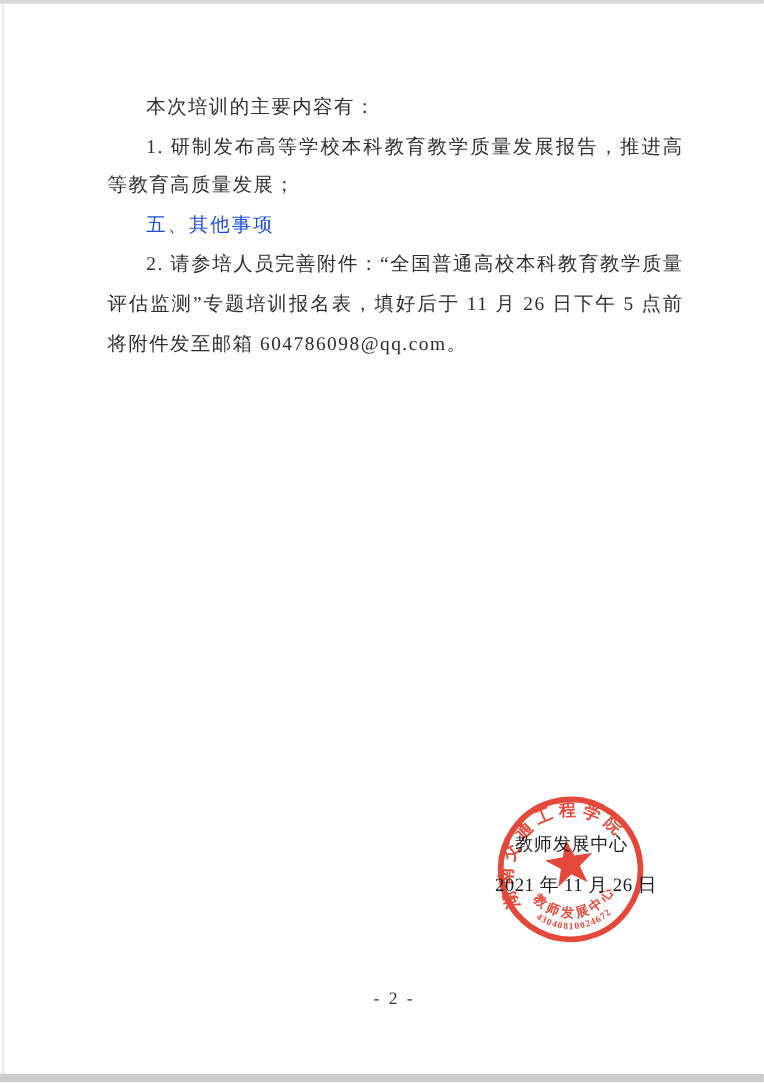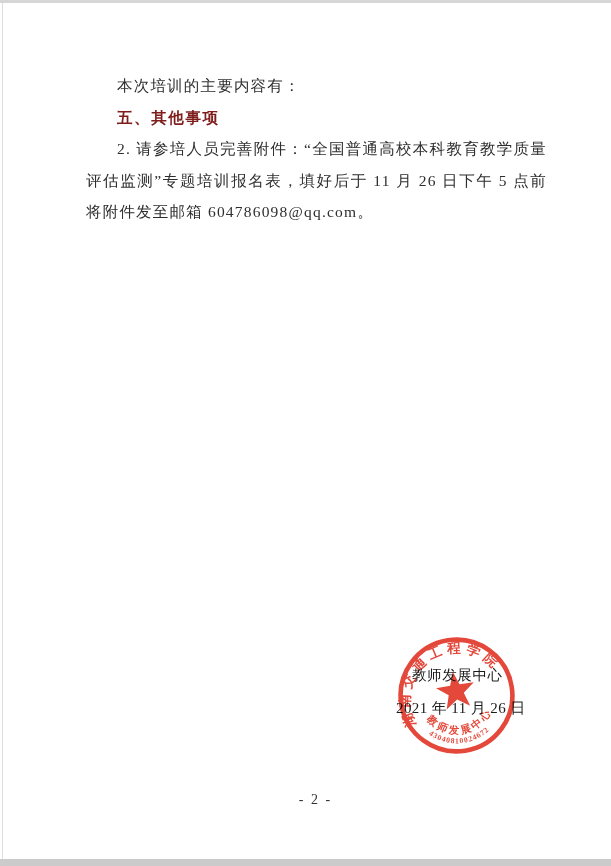--- a/index.html
+++ b/index.html
@@ -31,23 +31,23 @@
     top: 70px;
     color: #2e2e2e;
     font-size: 15.5px;
     line-height: 31.6px;
     letter-spacing: 1.2px;
     text-align: justify;
   }
   .content p { margin: 0; text-indent: 2em; }
   .content p.heading {
     font-family: "Liberation Sans", "DejaVu Sans", sans-serif;
-    font-weight: 700;
+    font-weight: 400;
     letter-spacing: 1.6px;
-    color: #7f1d1d;
+    color: #1d4ed8;
   }
 
   .sign-dept {
     position: absolute;
     left: 412px;
     top: 666px;
     font-size: 14.5px;
     letter-spacing: 0.6px;
     color: #1b1b1b;
     white-space: nowrap;
@@ -94,20 +94,21 @@
 
 <div class="canvas">
 
   <div class="edge-top"></div>
   <div class="edge-bottom"></div>
   <div class="edge-left"></div>
   <div class="edge-right"></div>
 
   <div class="content">
     <p>本次培训的主要内容有：</p>
+    <p>1. 研制发布高等学校本科教育教学质量发展报告，推进高等教育高质量发展；</p>
     <p class="heading">五、其他事项</p>
     <p>2. 请参培人员完善附件：“全国普通高校本科教育教学质量评估监测”专题培训报名表，填好后于 11 月 26 日下午 5 点前将附件发至邮箱 604786098@qq.com。</p>
   </div>
 
   <div class="sign-dept">教师发展中心</div>
   <div class="sign-date">2021 年 11 月 26 日</div>
 
   <svg class="seal" viewBox="0 0 152 152" aria-hidden="true">
     <defs>
       <path id="sealArcTop" d="M 33.5,102 A 47.5,47.5 0 1 1 118.5,102"></path>

